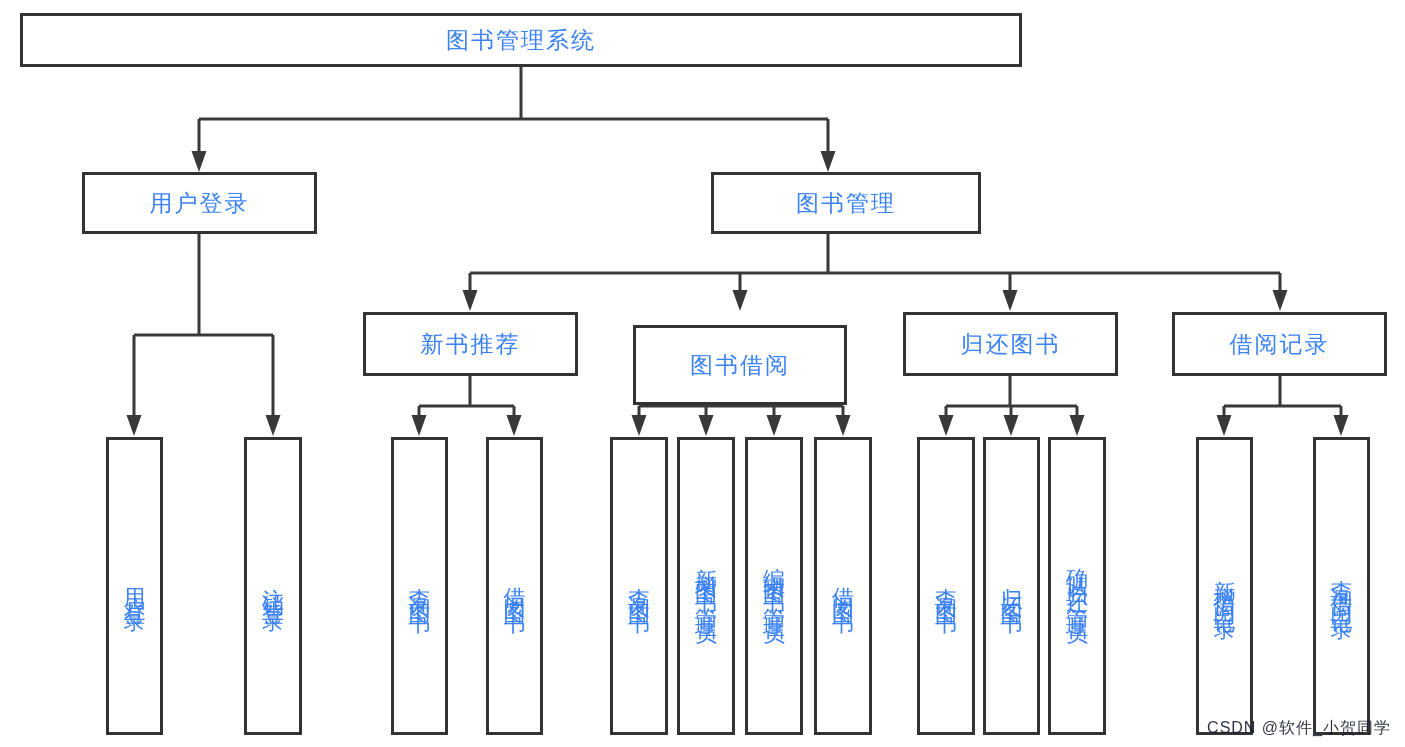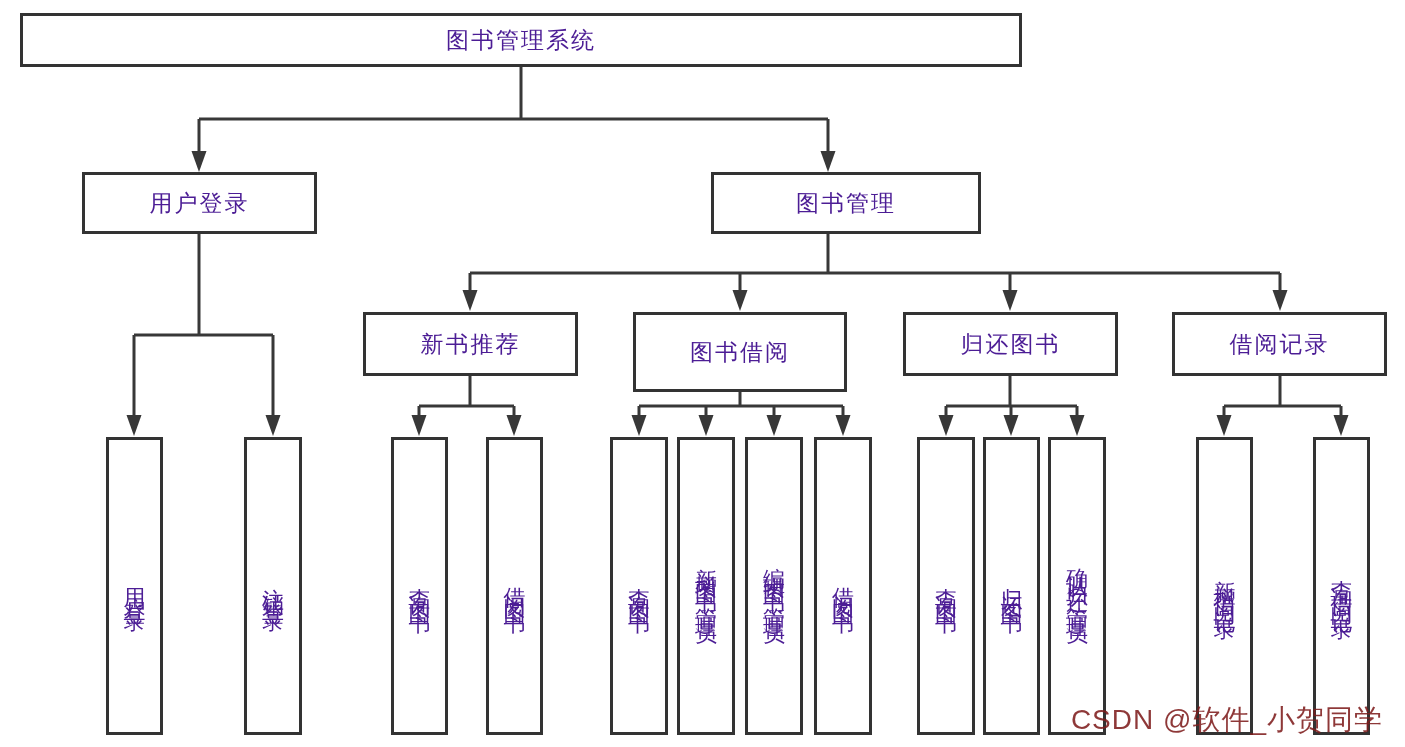--- a/index.html
+++ b/index.html
@@ -6,30 +6,30 @@
   .stage{
     position:relative;width:1405px;height:747px;background:#ffffff;
     font-family:"Liberation Sans","DejaVu Sans",sans-serif;overflow:hidden;
   }
   svg.wires{position:absolute;left:0;top:0;width:1405px;height:747px;}
   svg.wires path{stroke:#383838;stroke-width:3;fill:none;}
   svg.wires polygon{fill:#383838;stroke:none;}
   .node{
     position:absolute;box-sizing:border-box;background:#ffffff;
     border:3px solid #333333;display:flex;align-items:center;justify-content:center;
-    color:#4c1d95;z-index:2;
+    color:#3b82f6;z-index:2;
   }
   .node.h .lbl{font-size:23px;letter-spacing:2px;white-space:nowrap;}
   .node.v .lbl{
     writing-mode:vertical-rl;text-orientation:mixed;
     font-size:22px;letter-spacing:8px;line-height:1;white-space:nowrap;
   }
   .watermark{
-    position:absolute;right:22px;bottom:8px;z-index:6;
-    font-size:28px;letter-spacing:1px;color:#7f1d1d;opacity:0.88;white-space:nowrap;
+    position:absolute;right:14px;bottom:8px;z-index:6;
+    font-size:16px;letter-spacing:1px;color:#0f172a;opacity:0.88;white-space:nowrap;
   }
 </style>
 </head>
 <body>
 
 <div class="stage">
 
   <svg class="wires" viewBox="0 0 1405 747" xmlns="http://www.w3.org/2000/svg">
     <g>
       <path d="M521 67 V119 M199 119 H828 M199 119 V152 M828 119 V152"></path>
@@ -80,21 +80,21 @@
   <div class="node h" style="left:82px;top:172px;width:235px;height:62px">
     <span class="lbl">用户登录</span>
   </div>
   <div class="node h" style="left:711px;top:172px;width:270px;height:62px">
     <span class="lbl">图书管理</span>
   </div>
 
   <div class="node h" style="left:363px;top:312px;width:215px;height:64px">
     <span class="lbl">新书推荐</span>
   </div>
-  <div class="node h" style="left:633px;top:312px;width:214px;height:80px">
+  <div class="node h" style="left:633px;top:325px;width:214px;height:80px">
     <span class="lbl">图书借阅</span>
   </div>
   <div class="node h" style="left:903px;top:312px;width:215px;height:64px">
     <span class="lbl">归还图书</span>
   </div>
   <div class="node h" style="left:1172px;top:312px;width:215px;height:64px">
     <span class="lbl">借阅记录</span>
   </div>
 
   <div class="node v" style="left:106px;top:437px;width:57px;height:298px">

